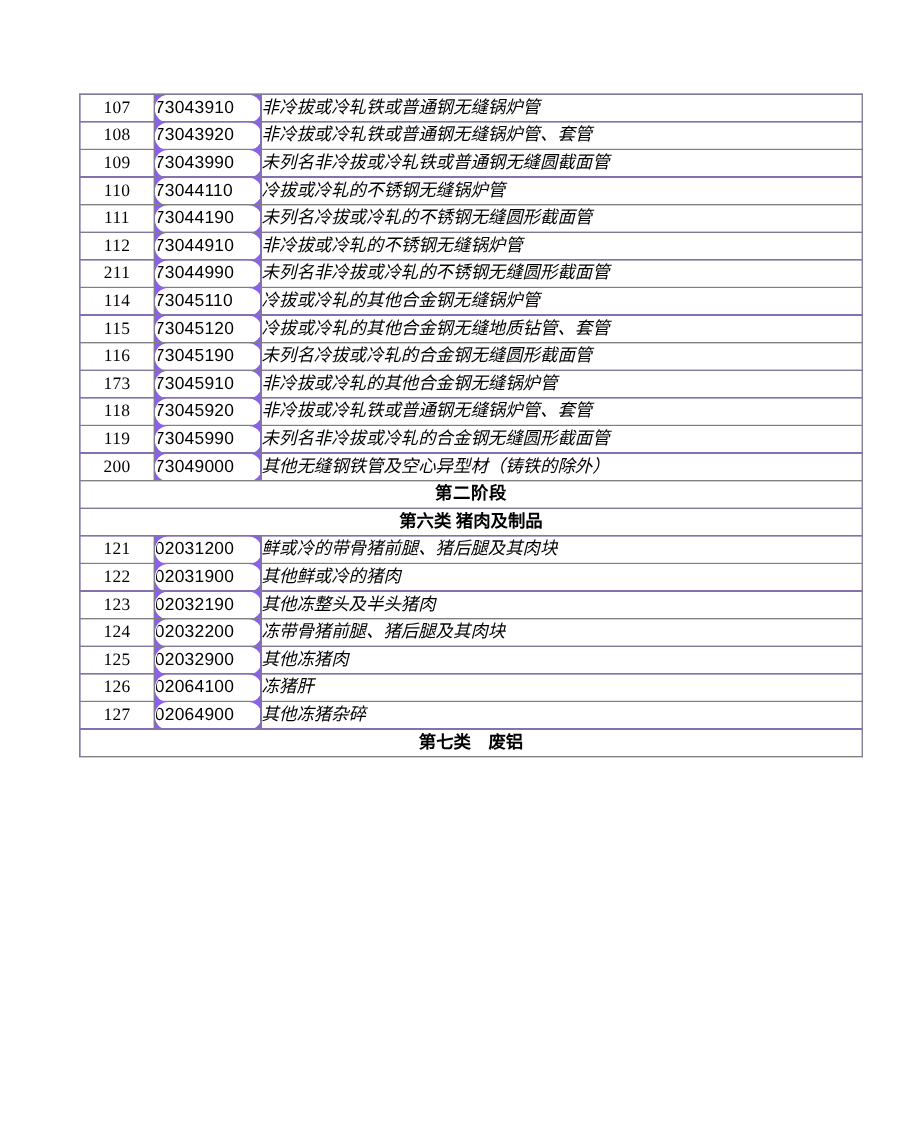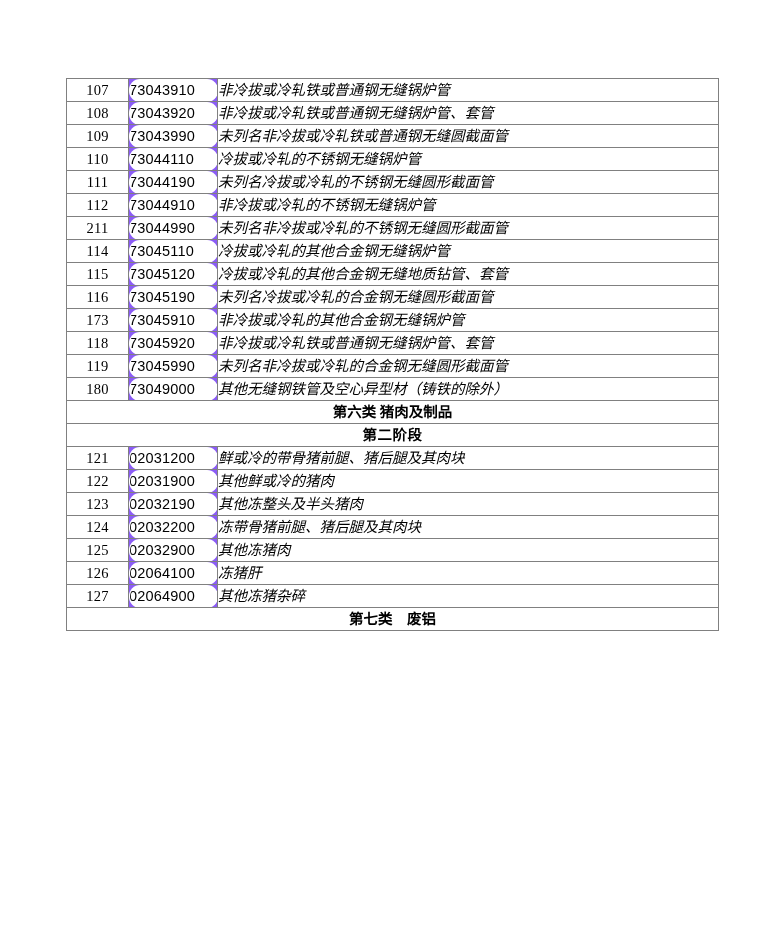--- a/index.html
+++ b/index.html
@@ -166,29 +166,29 @@
             <td class="cell-no">118</td>
             <td class="cell-code">73045920</td>
             <td class="cell-desc">非冷拔或冷轧铁或普通钢无缝锅炉管、套管</td>
           </tr>
           <tr>
             <td class="cell-no">119</td>
             <td class="cell-code">73045990</td>
             <td class="cell-desc">未列名非冷拔或冷轧的合金钢无缝圆形截面管</td>
           </tr>
           <tr>
-            <td class="cell-no">180</td>
+            <td class="cell-no">200</td>
             <td class="cell-code">73049000</td>
             <td class="cell-desc">其他无缝钢铁管及空心异型材（铸铁的除外）</td>
           </tr>
           <tr>
+            <td class="stage-header" colspan="3">第二阶段</td>
+          </tr>
+          <tr>
             <td class="category-header" colspan="3">第六类 猪肉及制品</td>
-          </tr>
-          <tr>
-            <td class="stage-header" colspan="3">第二阶段</td>
           </tr>
           <tr>
             <td class="cell-no">121</td>
             <td class="cell-code">02031200</td>
             <td class="cell-desc">鲜或冷的带骨猪前腿、猪后腿及其肉块</td>
           </tr>
           <tr>
             <td class="cell-no">122</td>
             <td class="cell-code">02031900</td>
             <td class="cell-desc">其他鲜或冷的猪肉</td>

